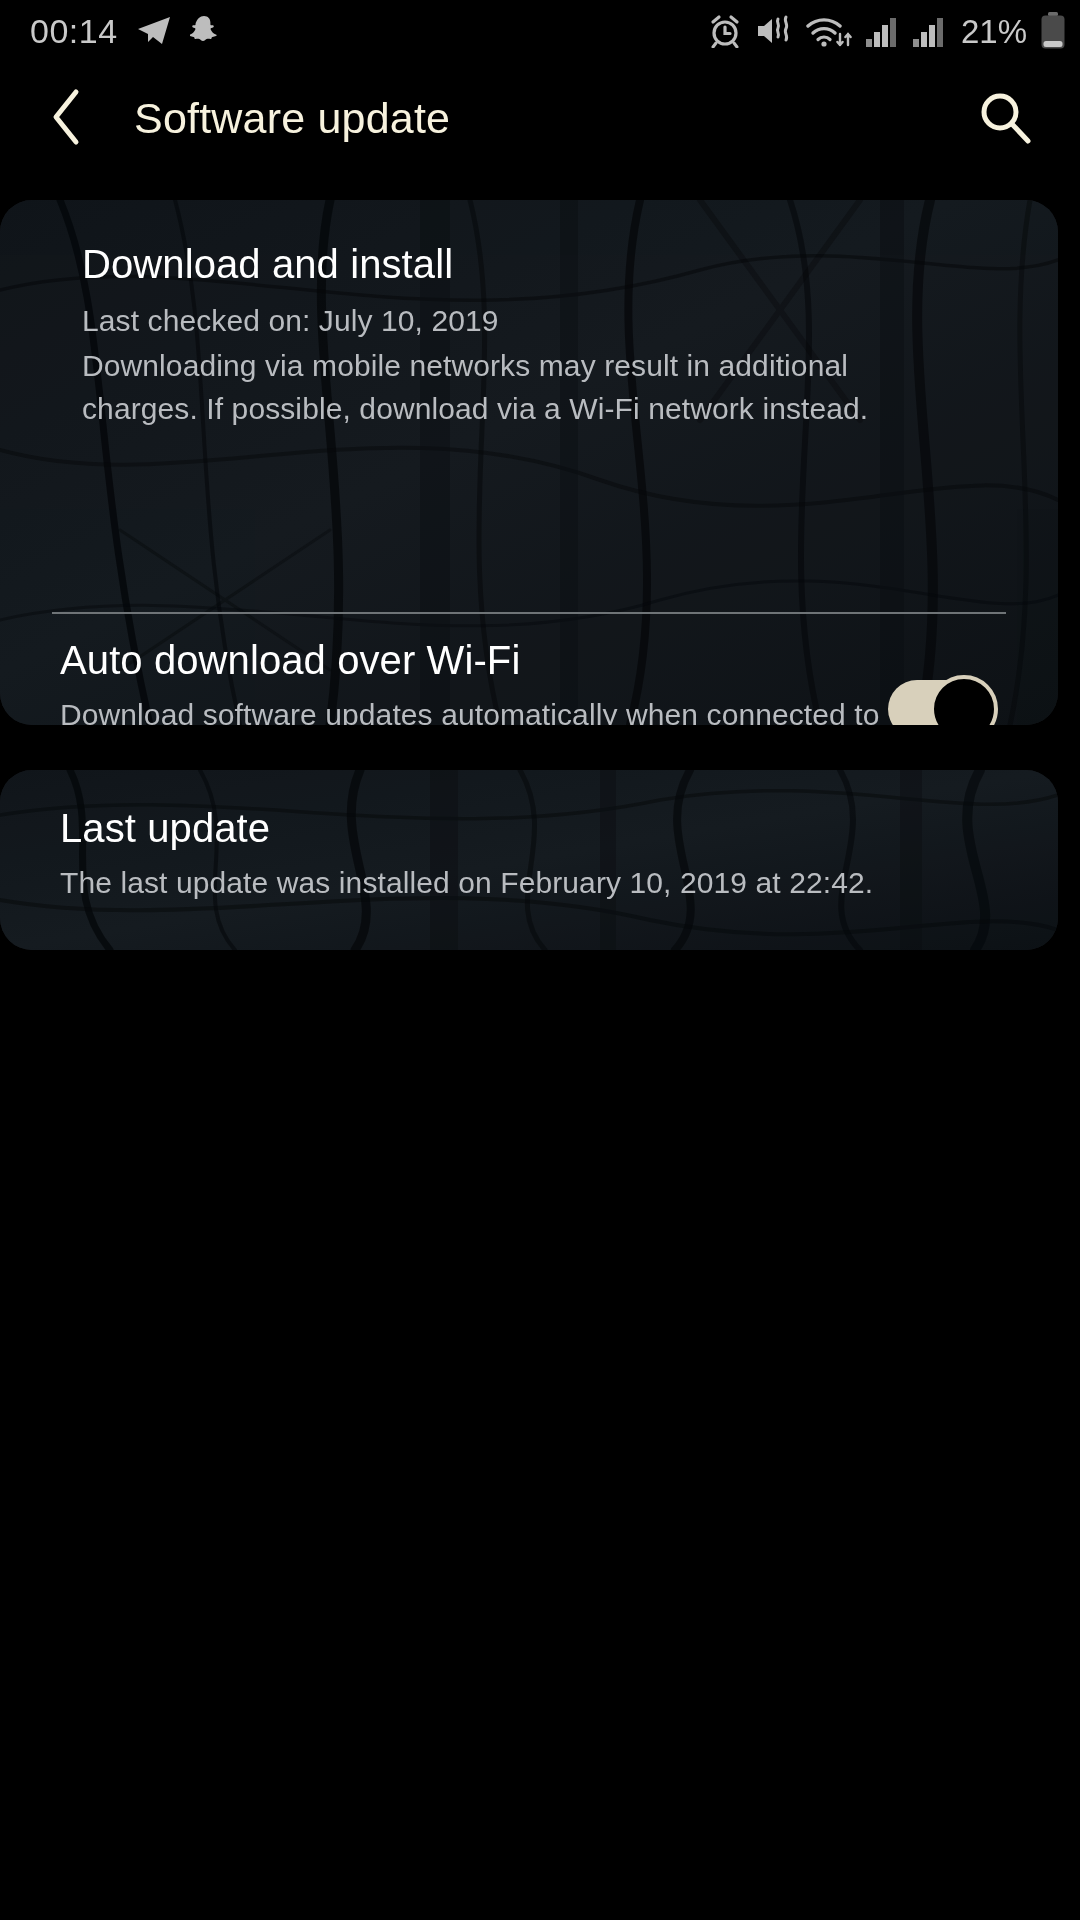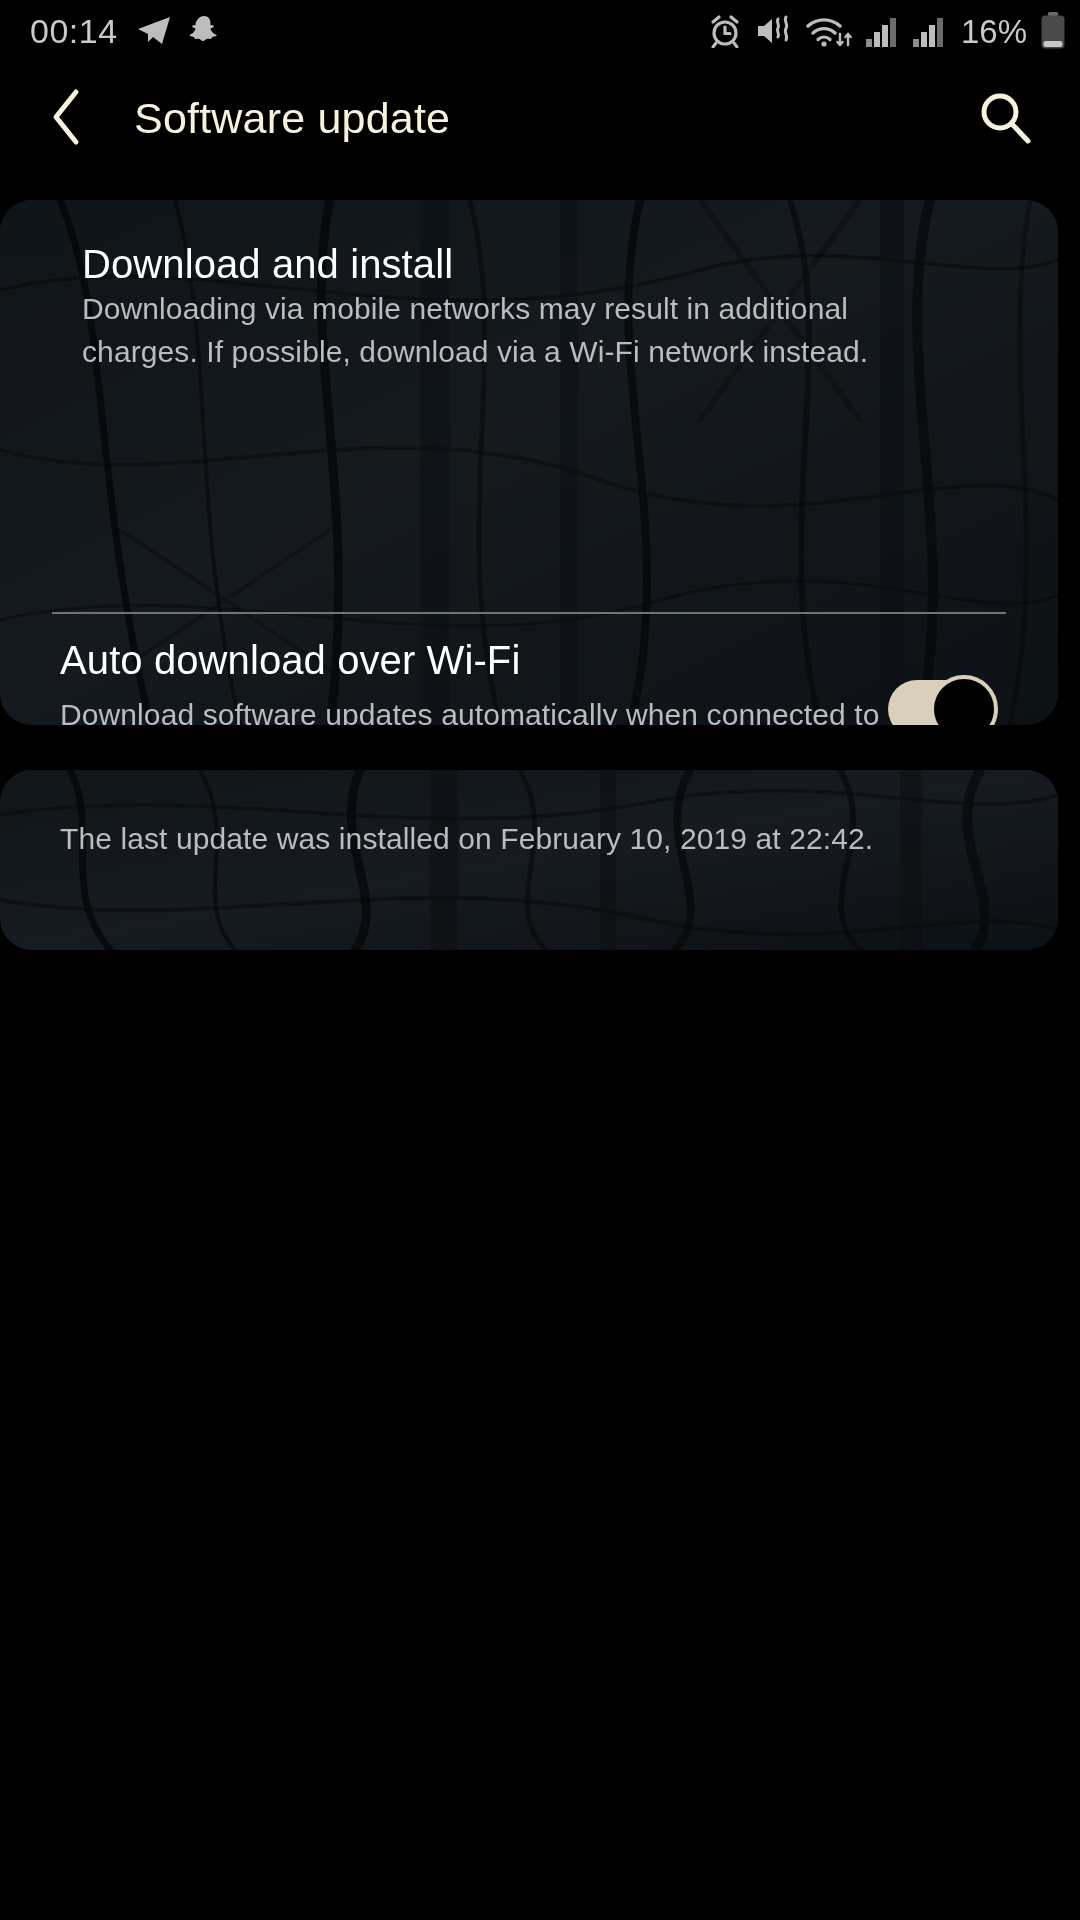--- a/index.html
+++ b/index.html
@@ -157,21 +157,21 @@
 
     <span>
       <svg class="sb-icon" width="34" height="32" viewBox="0 0 34 32">
         <rect x="1" y="24" width="6" height="8" fill="#8e8e8e"></rect>
         <rect x="9" y="17" width="6" height="15" fill="#bdbdbd"></rect>
         <rect x="17" y="10" width="6" height="22" fill="#bdbdbd"></rect>
         <rect x="25" y="3" width="6" height="29" fill="#6b6b6b"></rect>
       </svg>
     </span>
 
-    <span class="battery-pct">16%</span>
+    <span class="battery-pct">21%</span>
 
     <span>
       <svg class="sb-icon" width="26" height="38" viewBox="0 0 26 38">
         <rect x="8" y="0" width="10" height="4" rx="1.5" fill="#6b6b6b"></rect>
         <rect x="1.5" y="3.5" width="23" height="33" rx="4" fill="#4a4a4a"></rect>
         <rect x="3.5" y="29" width="19" height="6" rx="2.5" fill="#c9c9c9"></rect>
       </svg>
     </span>
   </div>
 </div>
@@ -228,20 +228,21 @@
       <rect x="420" y="0" width="30" height="525"></rect>
       <rect x="560" y="0" width="18" height="525"></rect>
       <rect x="880" y="0" width="24" height="525"></rect>
     </g>
   </svg>
 
   <div class="content">
 
     <div class="row" style="padding-top:42px;">
       <div class="row-title">Download and install</div>
+      <div class="row-sub" style="margin-top:14px;">Last checked on: July 10, 2019</div>
       <div class="row-sub" style="margin-top:2px;">Downloading via mobile networks may result in additional charges. If possible, download via a Wi-Fi network instead.</div>
     </div>
 
     <div style="height:44px;"></div>
   </div>
 
   <div class="divider" style="position:absolute; top:412px; left:0; right:0; width:auto;"></div>
 
   <div class="content row" style="position:absolute; top:438px; left:0; width:1058px;">
     <div class="toggle-row">
@@ -279,15 +280,16 @@
       <path d="M0 130 C200 165 420 95 650 150 C840 190 970 130 1058 160" stroke-width="4" opacity=".5"></path>
     </g>
     <g fill="#0a0e12" opacity=".45">
       <rect x="430" y="0" width="28" height="180"></rect>
       <rect x="600" y="0" width="16" height="180"></rect>
       <rect x="900" y="0" width="22" height="180"></rect>
     </g>
   </svg>
 
   <div class="content row" style="padding-top:36px;">
+    <div class="row-title">Last update</div>
     <div class="row-sub">The last update was installed on February 10, 2019 at 22:42.</div>
   </div>
 </div>
 
 </body></html>

